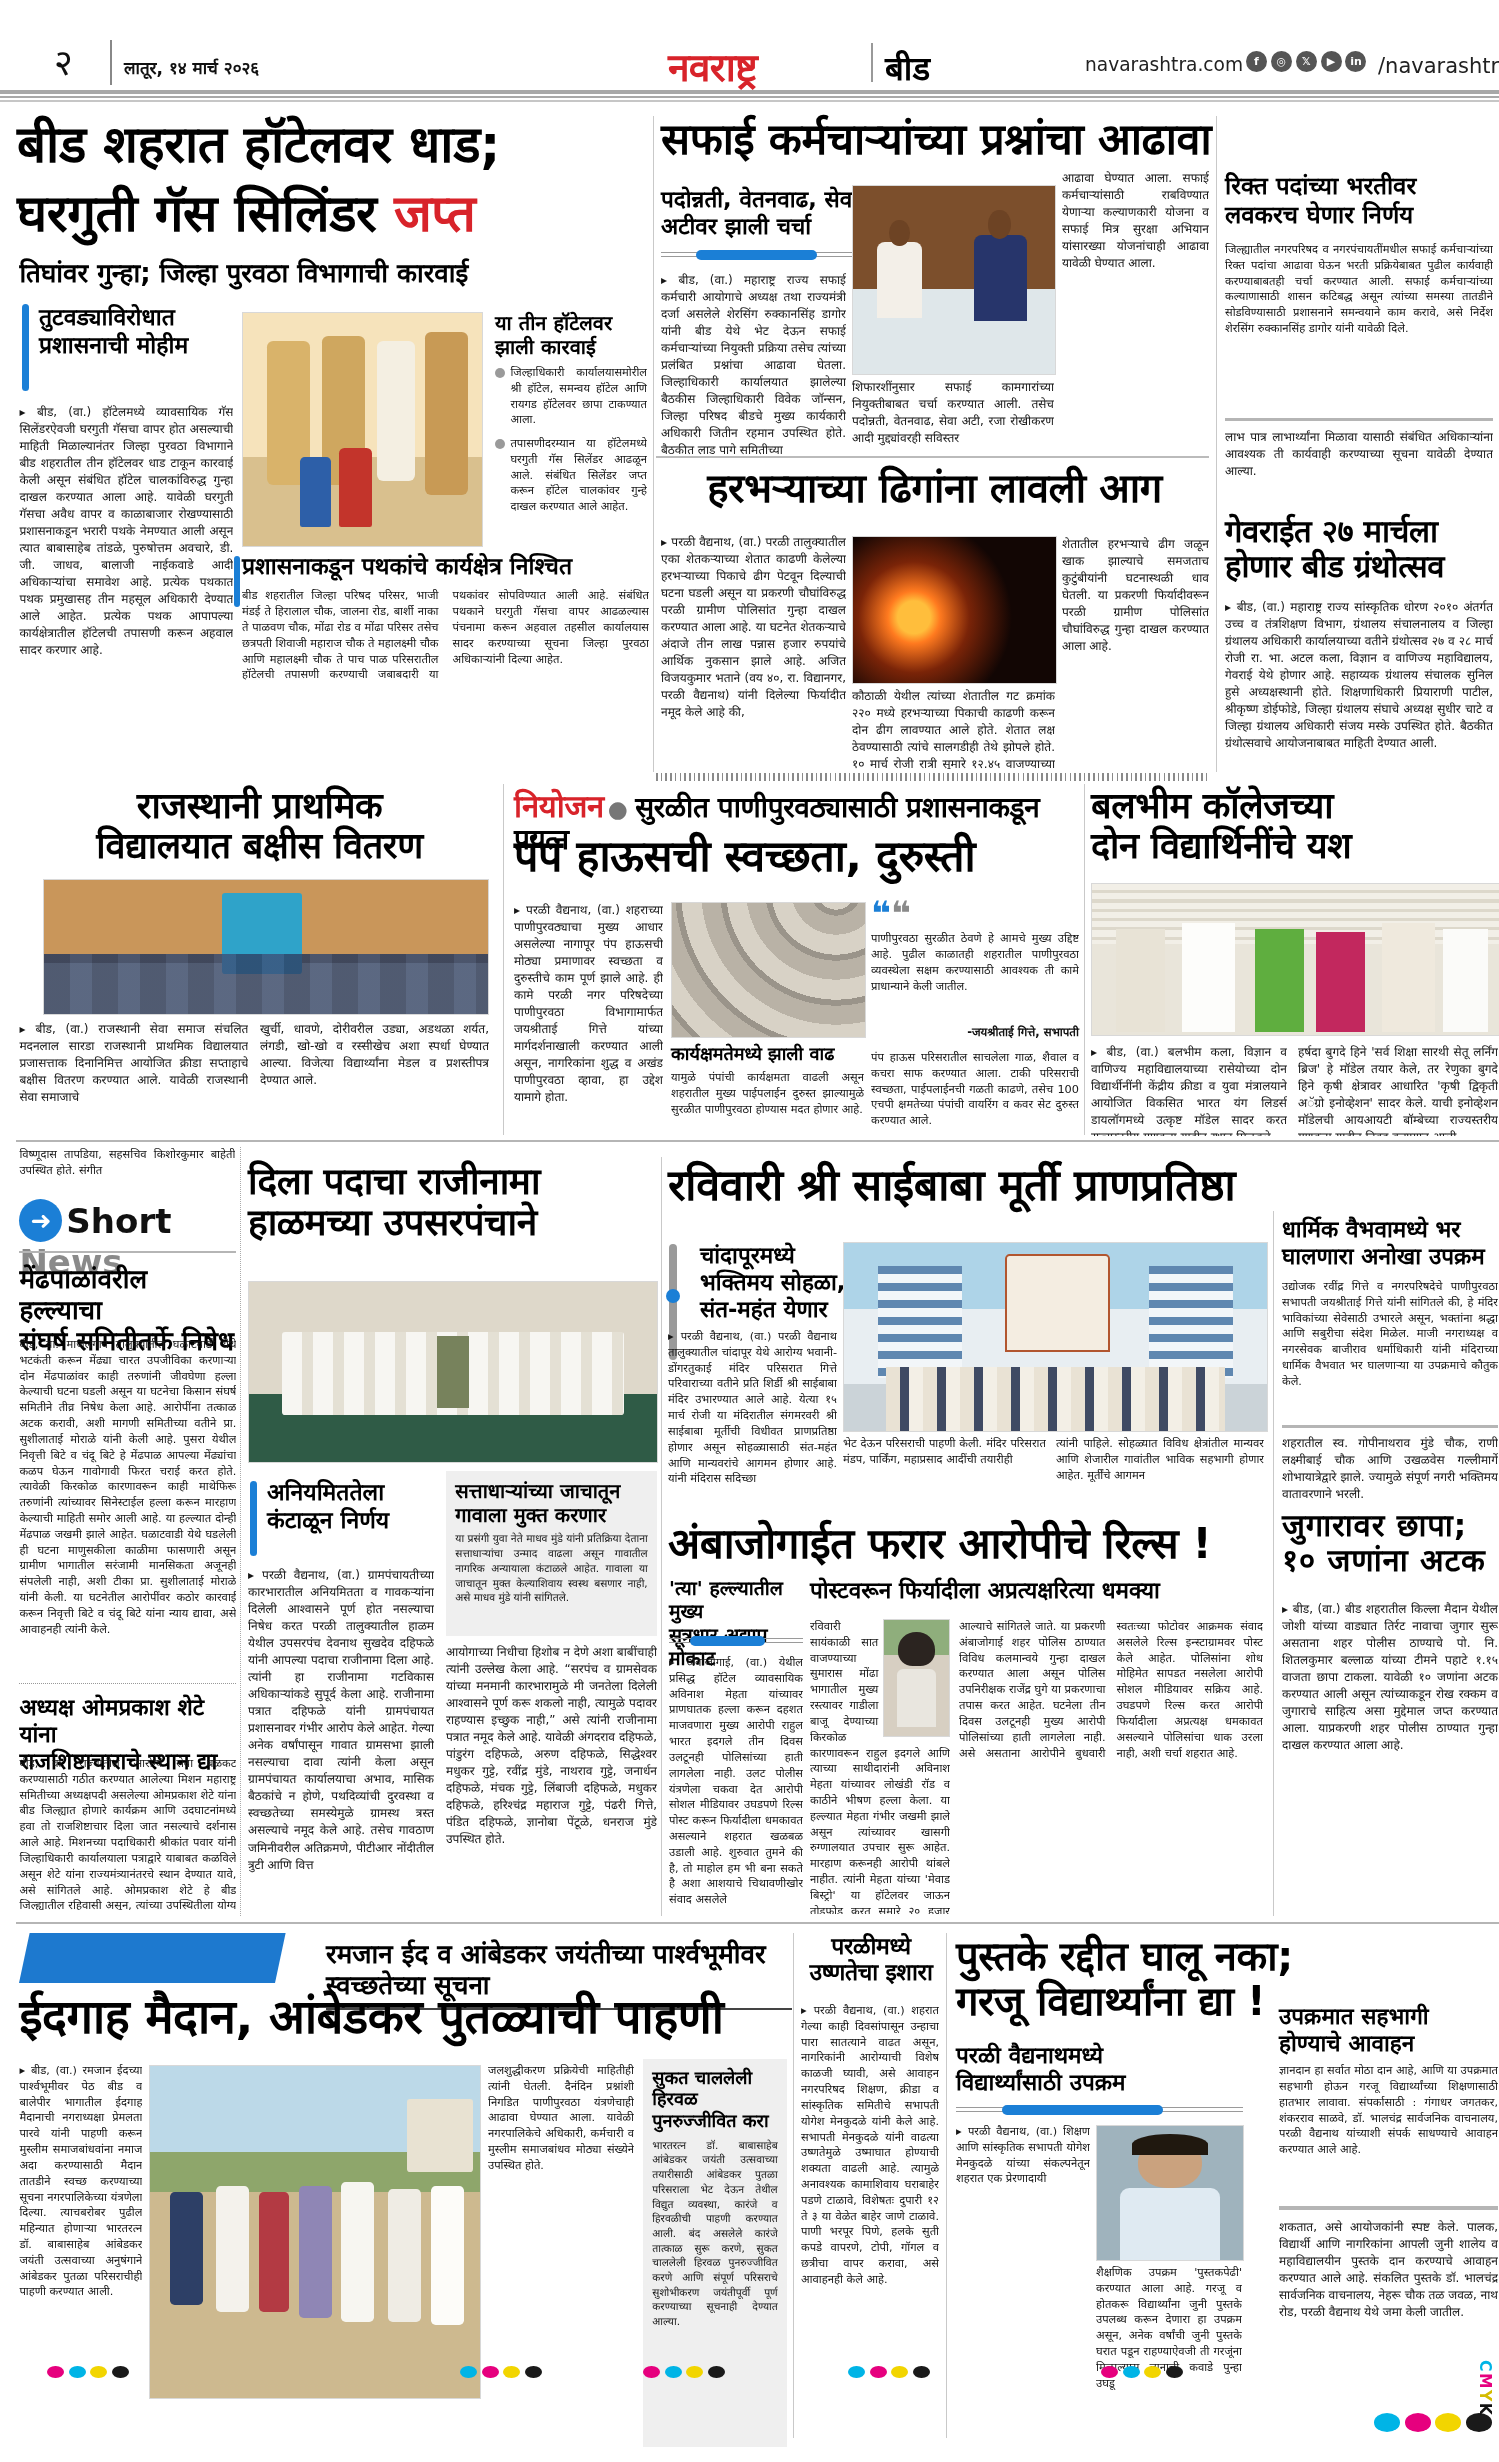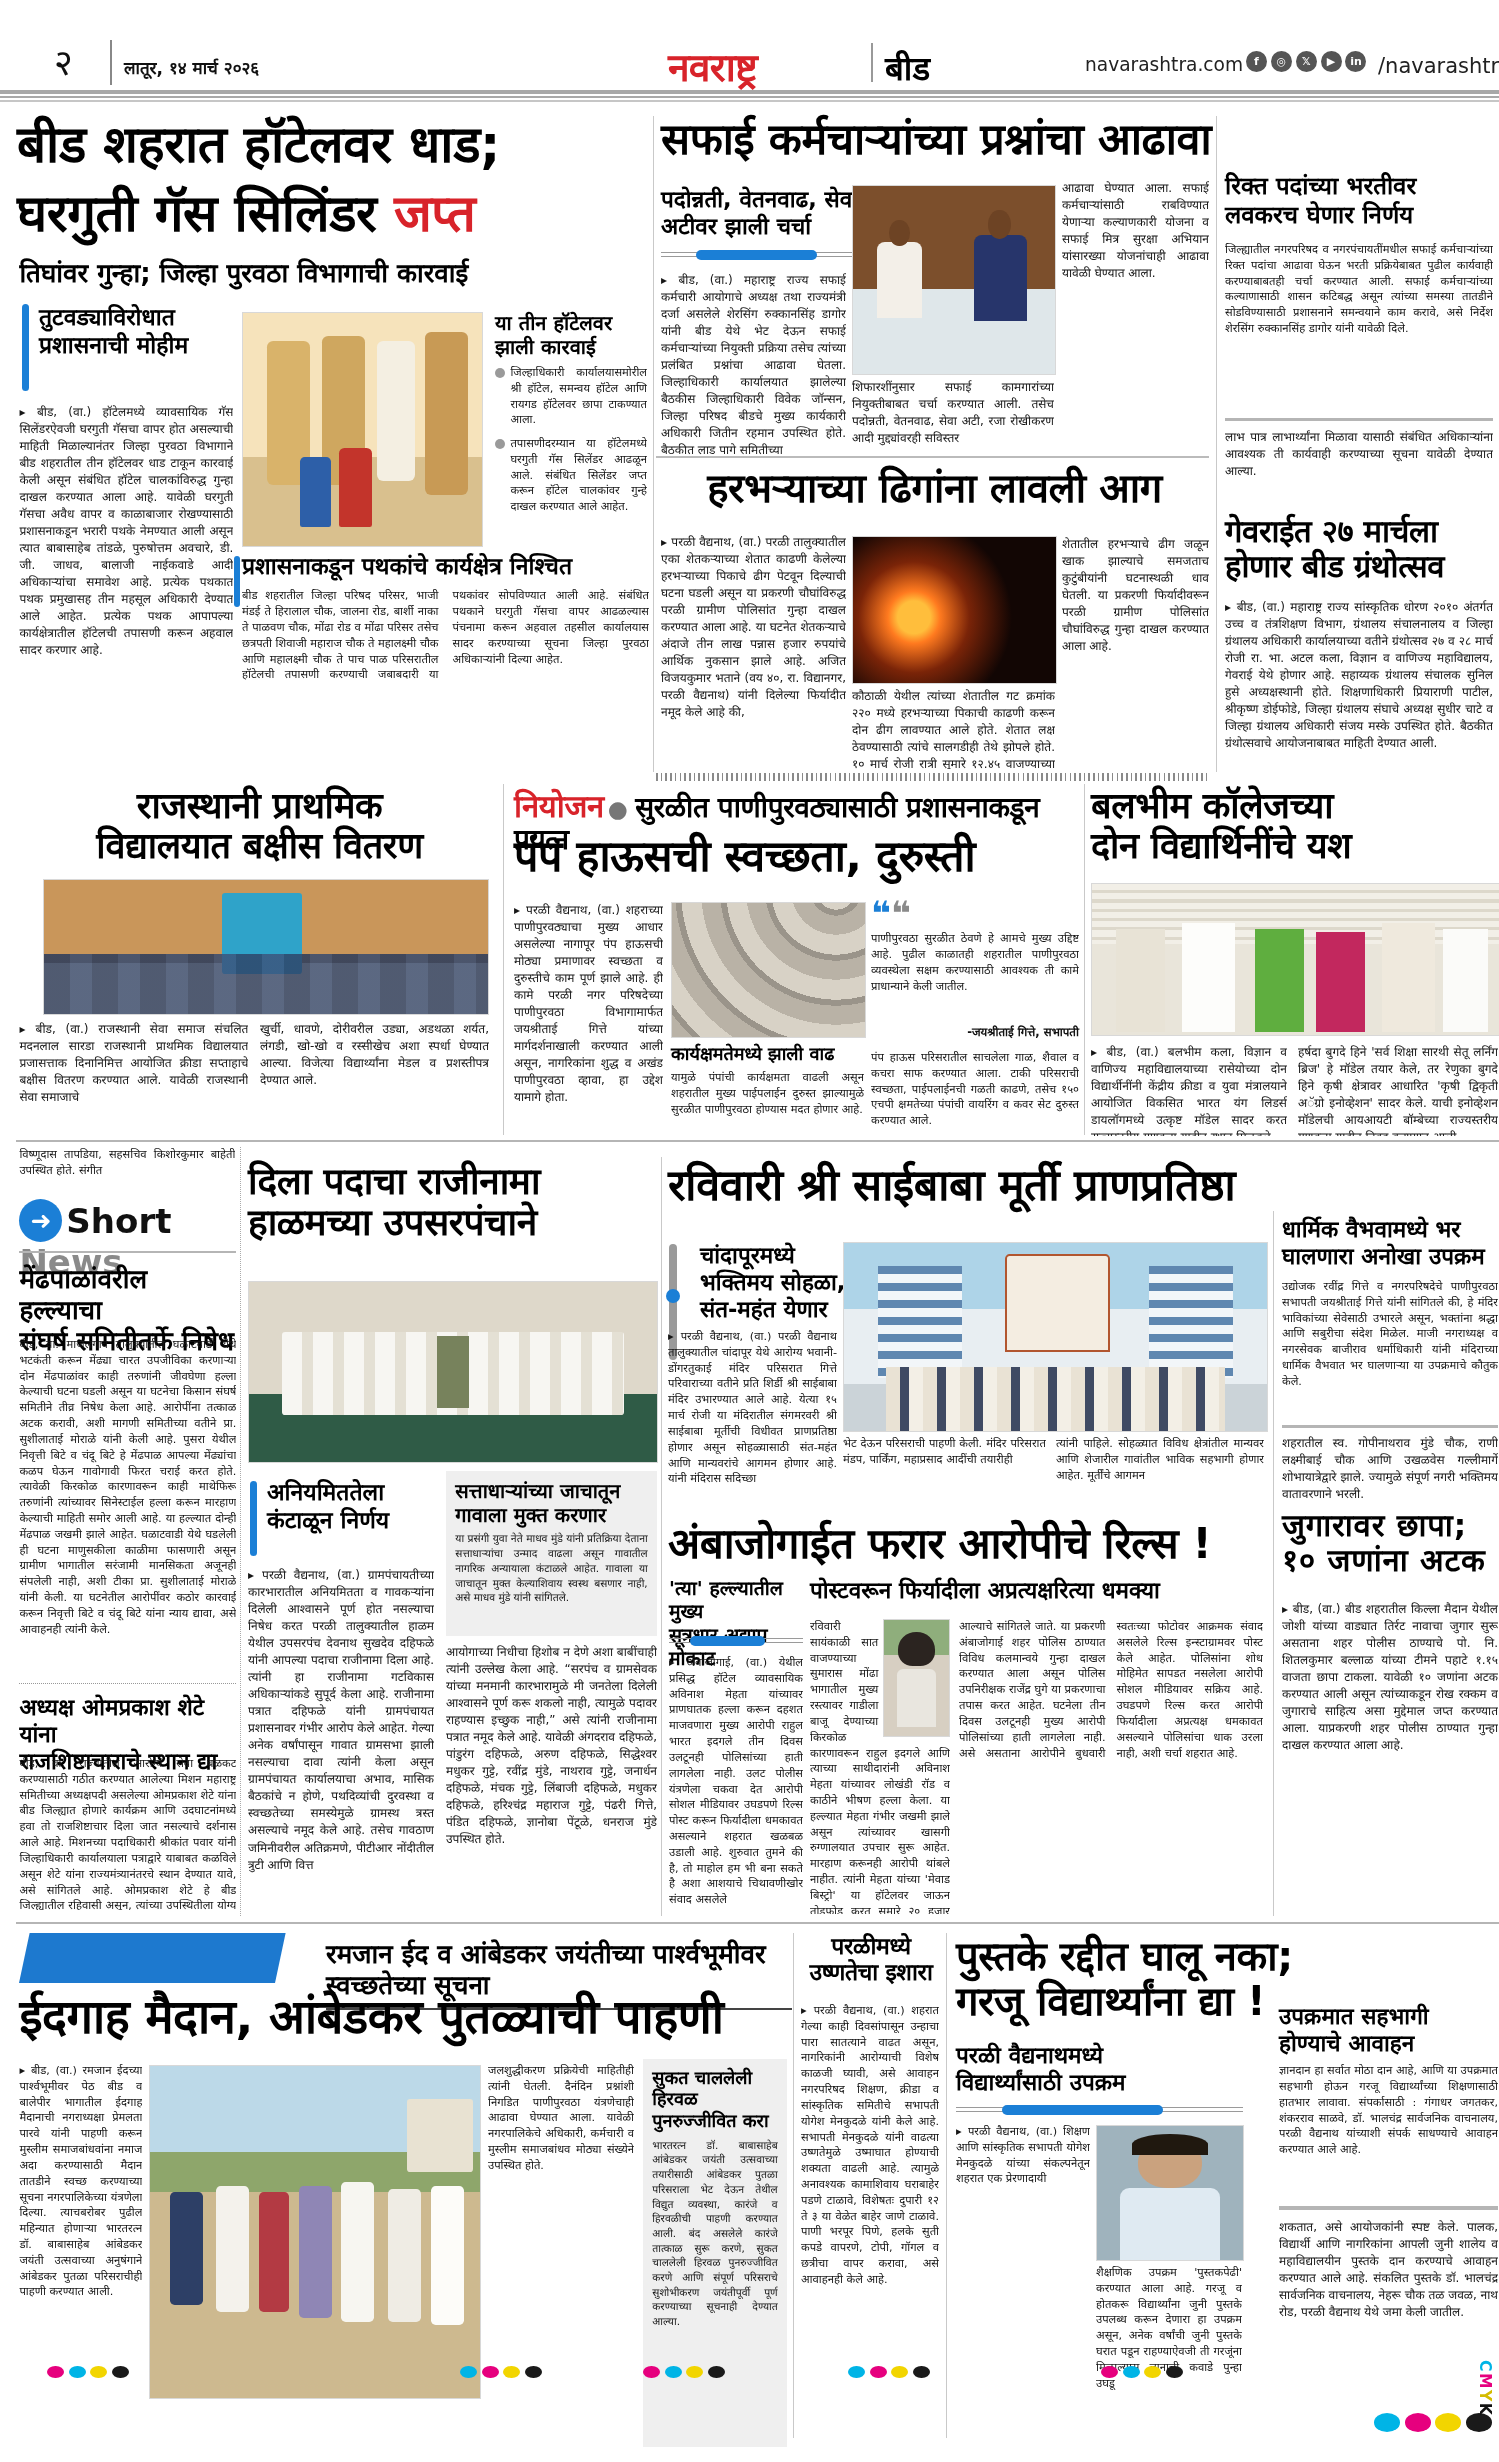--- a/index.html
+++ b/index.html
@@ -104,21 +104,21 @@
   <div class="pill" style="left:661px;top:250px;width:217px;"></div>
   <div class="abs body" style="left:661px;top:272px;width:185px;height:185px;"><span style="font-weight:800;">▸ </span><span>बीड, (वा.) महाराष्ट्र राज्य सफाई कर्मचारी आयोगाचे अध्यक्ष तथा राज्यमंत्री दर्जा असलेले शेरसिंग रुक्कानसिंह डागोर यांनी बीड येथे भेट देऊन सफाई कर्मचाऱ्यांच्या नियुक्ती प्रक्रिया तसेच त्यांच्या प्रलंबित प्रश्नांचा आढावा घेतला. जिल्हाधिकारी कार्यालयात झालेल्या बैठकीस जिल्हाधिकारी विवेक जॉन्सन, जिल्हा परिषद बीडचे मुख्य कार्यकारी अधिकारी जितीन रहमान उपस्थित होते. बैठकीत लाड पागे समितीच्या</span></div>
 
   <div class="photo" style="left:852px;top:185px;width:202px;height:188px;background:linear-gradient(180deg,#7c4f2c 0 55%,#dfe7ea 55% 100%);">
     <div style="position:absolute;left:12%;top:30%;width:22%;height:40%;background:#f3efe8;border-radius:7.8px 7.8px 0 0;"></div>
     <div style="position:absolute;left:60%;top:26%;width:26%;height:46%;background:#27356b;border-radius:7.8px 7.8px 0 0;"></div>
     <div style="position:absolute;left:18%;top:18%;width:10%;height:14%;background:#6d4324;border-radius:50%;"></div>
     <div style="position:absolute;left:67%;top:13%;width:11%;height:15%;background:#6d4324;border-radius:50%;"></div>
   </div>
   <div class="abs body" style="left:852px;top:379px;width:202px;height:78px;">शिफारशींनुसार सफाई कामगारांच्या नियुक्तीबाबत चर्चा करण्यात आली. तसेच पदोन्नती, वेतनवाढ, सेवा अटी, रजा रोखीकरण आदी मुद्द्यांवरही सविस्तर</div>
-  <div class="abs body" style="left:1062px;top:180px;width:147px;height:270px;">आढावा घेण्यात आला. सफाई कर्मचाऱ्यांसाठी राबविण्यात येणाऱ्या कल्याणकारी योजना व सफाई मित्र सुरक्षा अभियान यांसारख्या योजनांचाही आढावा यावेळी घेण्यात आला.</div>
+  <div class="abs body" style="left:1062px;top:170px;width:147px;height:270px;">आढावा घेण्यात आला. सफाई कर्मचाऱ्यांसाठी राबविण्यात येणाऱ्या कल्याणकारी योजना व सफाई मित्र सुरक्षा अभियान यांसारख्या योजनांचाही आढावा यावेळी घेण्यात आला.</div>
 
   <div class="vr" style="left:1216px;top:116px;height:656px;"></div>
 
   <div class="abs sub" style="left:1225px;top:172px;width:268px;font-size:24px;">
     <div>रिक्त पदांच्या भरतीवर</div>
     <div>लवकरच घेणार निर्णय</div>
   </div>
   <div class="abs bodysm" style="left:1225px;top:242px;width:268px;height:169px;">जिल्ह्यातील नगरपरिषद व नगरपंचायतींमधील सफाई कर्मचाऱ्यांच्या रिक्त पदांचा आढावा घेऊन भरती प्रक्रियेबाबत पुढील कार्यवाही करण्याबाबतही चर्चा करण्यात आली. सफाई कर्मचाऱ्यांच्या कल्याणासाठी शासन कटिबद्ध असून त्यांच्या समस्या तातडीने सोडविण्यासाठी प्रशासनाने समन्वयाने काम करावे, असे निर्देश शेरसिंग रुक्कानसिंह डागोर यांनी यावेळी दिले.</div>
   <div class="hr2" style="left:1225px;top:418px;width:268px;height:3.1px;"></div>
   <div class="abs body" style="left:1225px;top:429px;width:268px;height:78px;">लाभ पात्र लाभार्थ्यांना मिळावा यासाठी संबंधित अधिकाऱ्यांना आवश्यक ती कार्यवाही करण्याच्या सूचना यावेळी देण्यात आल्या.</div>
@@ -159,21 +159,21 @@
   <div class="abs body" style="left:514px;top:902px;width:149px;height:233px;"><span style="font-weight:800;">▸ </span><span>परळी वैद्यनाथ, (वा.) शहराच्या पाणीपुरवठ्याचा मुख्य आधार असलेल्या नागापूर पंप हाऊसची मोठ्या प्रमाणावर स्वच्छता व दुरुस्तीचे काम पूर्ण झाले आहे. ही कामे परळी नगर परिषदेच्या पाणीपुरवठा विभागामार्फत जयश्रीताई गित्ते यांच्या मार्गदर्शनाखाली करण्यात आली असून, नागरिकांना शुद्ध व अखंड पाणीपुरवठा व्हावा, हा उद्देश यामागे होता.</span></div>
   <div class="photo" style="left:671px;top:902px;width:193px;height:134px;background:repeating-radial-gradient(circle at 85% -10%,#d8d2c6 0 20px,#9a948a 20px 26px,#b9b2a6 26px 45px);"></div>
   <div class="abs sub" style="left:671px;top:1043px;width:193px;font-size:18px;">कार्यक्षमतेमध्ये झाली वाढ</div>
   <div class="abs bodysm" style="left:671px;top:1070px;width:193px;height:67px;">यामुळे पंपांची कार्यक्षमता वाढली असून शहरातील मुख्य पाईपलाईन दुरुस्त झाल्यामुळे सुरळीत पाणीपुरवठा होण्यास मदत होणार आहे.</div>
 
   <div class="abs" style="left:871px;top:900px;width:208px;">
     <span class="qmark" style="color:#1b7fd6;">❝</span><span class="qmark" style="color:#8a8a8a;">❝</span>
     <div class="bodysm" style="margin-top:3.1px;height:93px;">पाणीपुरवठा सुरळीत ठेवणे हे आमचे मुख्य उद्दिष्ट आहे. पुढील काळातही शहरातील पाणीपुरवठा व्यवस्थेला सक्षम करण्यासाठी आवश्यक ती कामे प्राधान्याने केली जातील.</div>
     <div style="font-weight:800;font-size:11.6px;text-align:right;">-जयश्रीताई गित्ते, सभापती</div>
   </div>
-  <div class="abs bodysm" style="left:871px;top:1050px;width:208px;height:87px;">पंप हाऊस परिसरातील साचलेला गाळ, शैवाल व कचरा साफ करण्यात आला. टाकी परिसराची स्वच्छता, पाईपलाईनची गळती काढणे, तसेच १५० एचपी क्षमतेच्या पंपांची वायरिंग व कवर सेट दुरुस्त करण्यात आले.</div>
+  <div class="abs bodysm" style="left:871px;top:1050px;width:208px;height:87px;">पंप हाऊस परिसरातील साचलेला गाळ, शैवाल व कचरा साफ करण्यात आला. टाकी परिसराची स्वच्छता, पाईपलाईनची गळती काढणे, तसेच 100 एचपी क्षमतेच्या पंपांची वायरिंग व कवर सेट दुरुस्त करण्यात आले.</div>
 
   <div class="vr" style="left:1084px;top:784px;height:351px;"></div>
 
   <div class="abs hl" style="left:1091px;top:786px;width:408px;font-size:36px;">
     <div>बलभीम कॉलेजच्या</div>
     <div>दोन विद्यार्थिनींचे यश</div>
   </div>
   <div class="photo" style="left:1091px;top:883px;width:408px;height:151px;background:linear-gradient(180deg,#e9e5da 0 100%);">
     <div style="position:absolute;left:0;top:0;width:100%;height:40%;background:repeating-linear-gradient(180deg,#f2efe7 0 6.2px,#ddd8cb 6.2px 9.3px);"></div>
     <div style="position:absolute;left:6%;top:30%;width:12%;height:68%;background:#e8e3d6;"></div>

